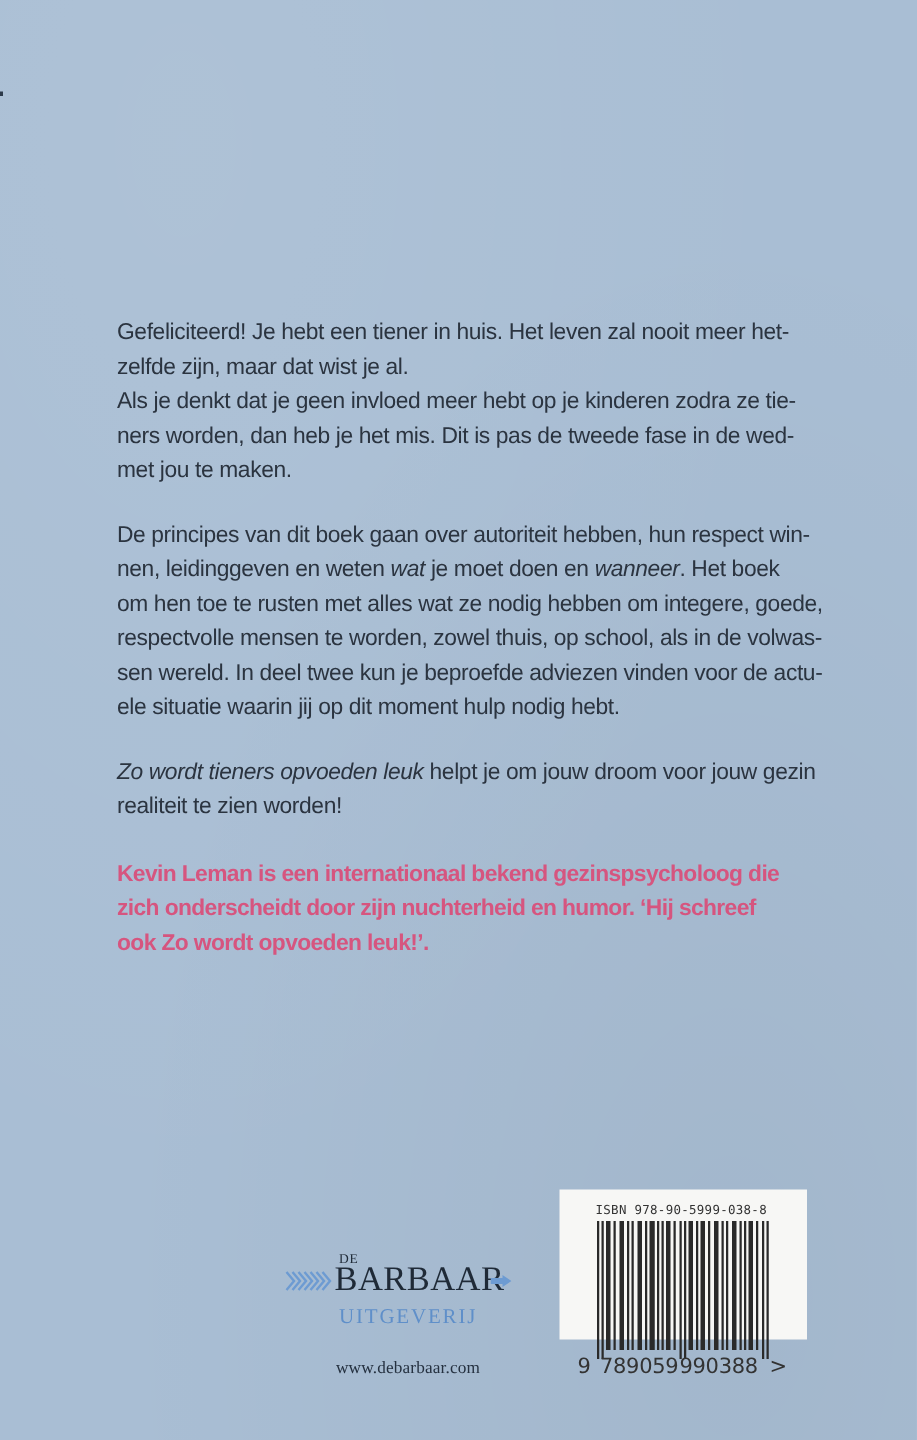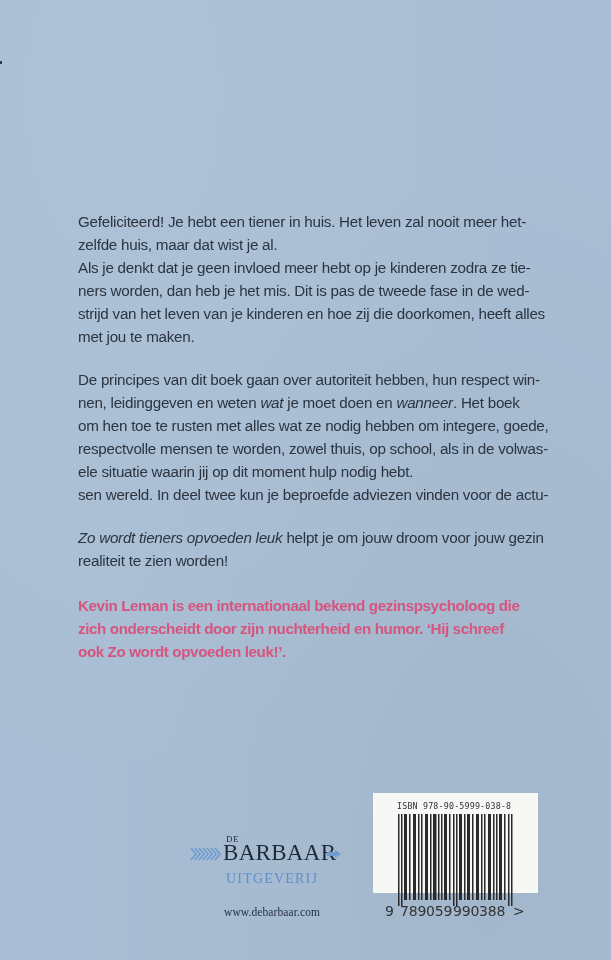--- a/index.html
+++ b/index.html
@@ -156,34 +156,33 @@
     .barcode-digits .d4 { position: absolute; left: 128px; }
   </style>
 </head>
 <body>
 
 <div class="speck"></div>
 
 <div class="body-text">
   <p class="para">
     <span class="line">Gefeliciteerd! Je hebt een tiener in huis. Het leven zal nooit meer het-</span>
-    <span class="line">zelfde huis, maar dat wist je al.</span>
+    <span class="line">zelfde zijn, maar dat wist je al.</span>
     <span class="line">Als je denkt dat je geen invloed meer hebt op je kinderen zodra ze tie-</span>
     <span class="line">ners worden, dan heb je het mis. Dit is pas de tweede fase in de wed-</span>
-    <span class="line">strijd van het leven van je kinderen en hoe zij die doorkomen, heeft alles</span>
     <span class="line">met jou te maken.</span>
   </p>
 
   <p class="para">
     <span class="line">De principes van dit boek gaan over autoriteit hebben, hun respect win-</span>
     <span class="line"><span>nen, leidinggeven en weten </span><em>wat</em><span> je moet doen en </span><em>wanneer</em><span>. Het boek</span></span>
     <span class="line">om hen toe te rusten met alles wat ze nodig hebben om integere, goede,</span>
     <span class="line">respectvolle mensen te worden, zowel thuis, op school, als in de volwas-</span>
+    <span class="line">sen wereld. In deel twee kun je beproefde adviezen vinden voor de actu-</span>
     <span class="line">ele situatie waarin jij op dit moment hulp nodig hebt.</span>
-    <span class="line">sen wereld. In deel twee kun je beproefde adviezen vinden voor de actu-</span>
   </p>
 
   <p class="para">
     <span class="line"><em>Zo wordt tieners opvoeden leuk</em><span> helpt je om jouw droom voor jouw gezin</span></span>
     <span class="line">realiteit te zien worden!</span>
   </p>
 
   <p class="para bio">
     <span class="line">Kevin Leman is een internationaal bekend gezinspsycholoog die</span>
     <span class="line">zich onderscheidt door zijn nuchterheid en humor. ‘Hij schreef</span>

